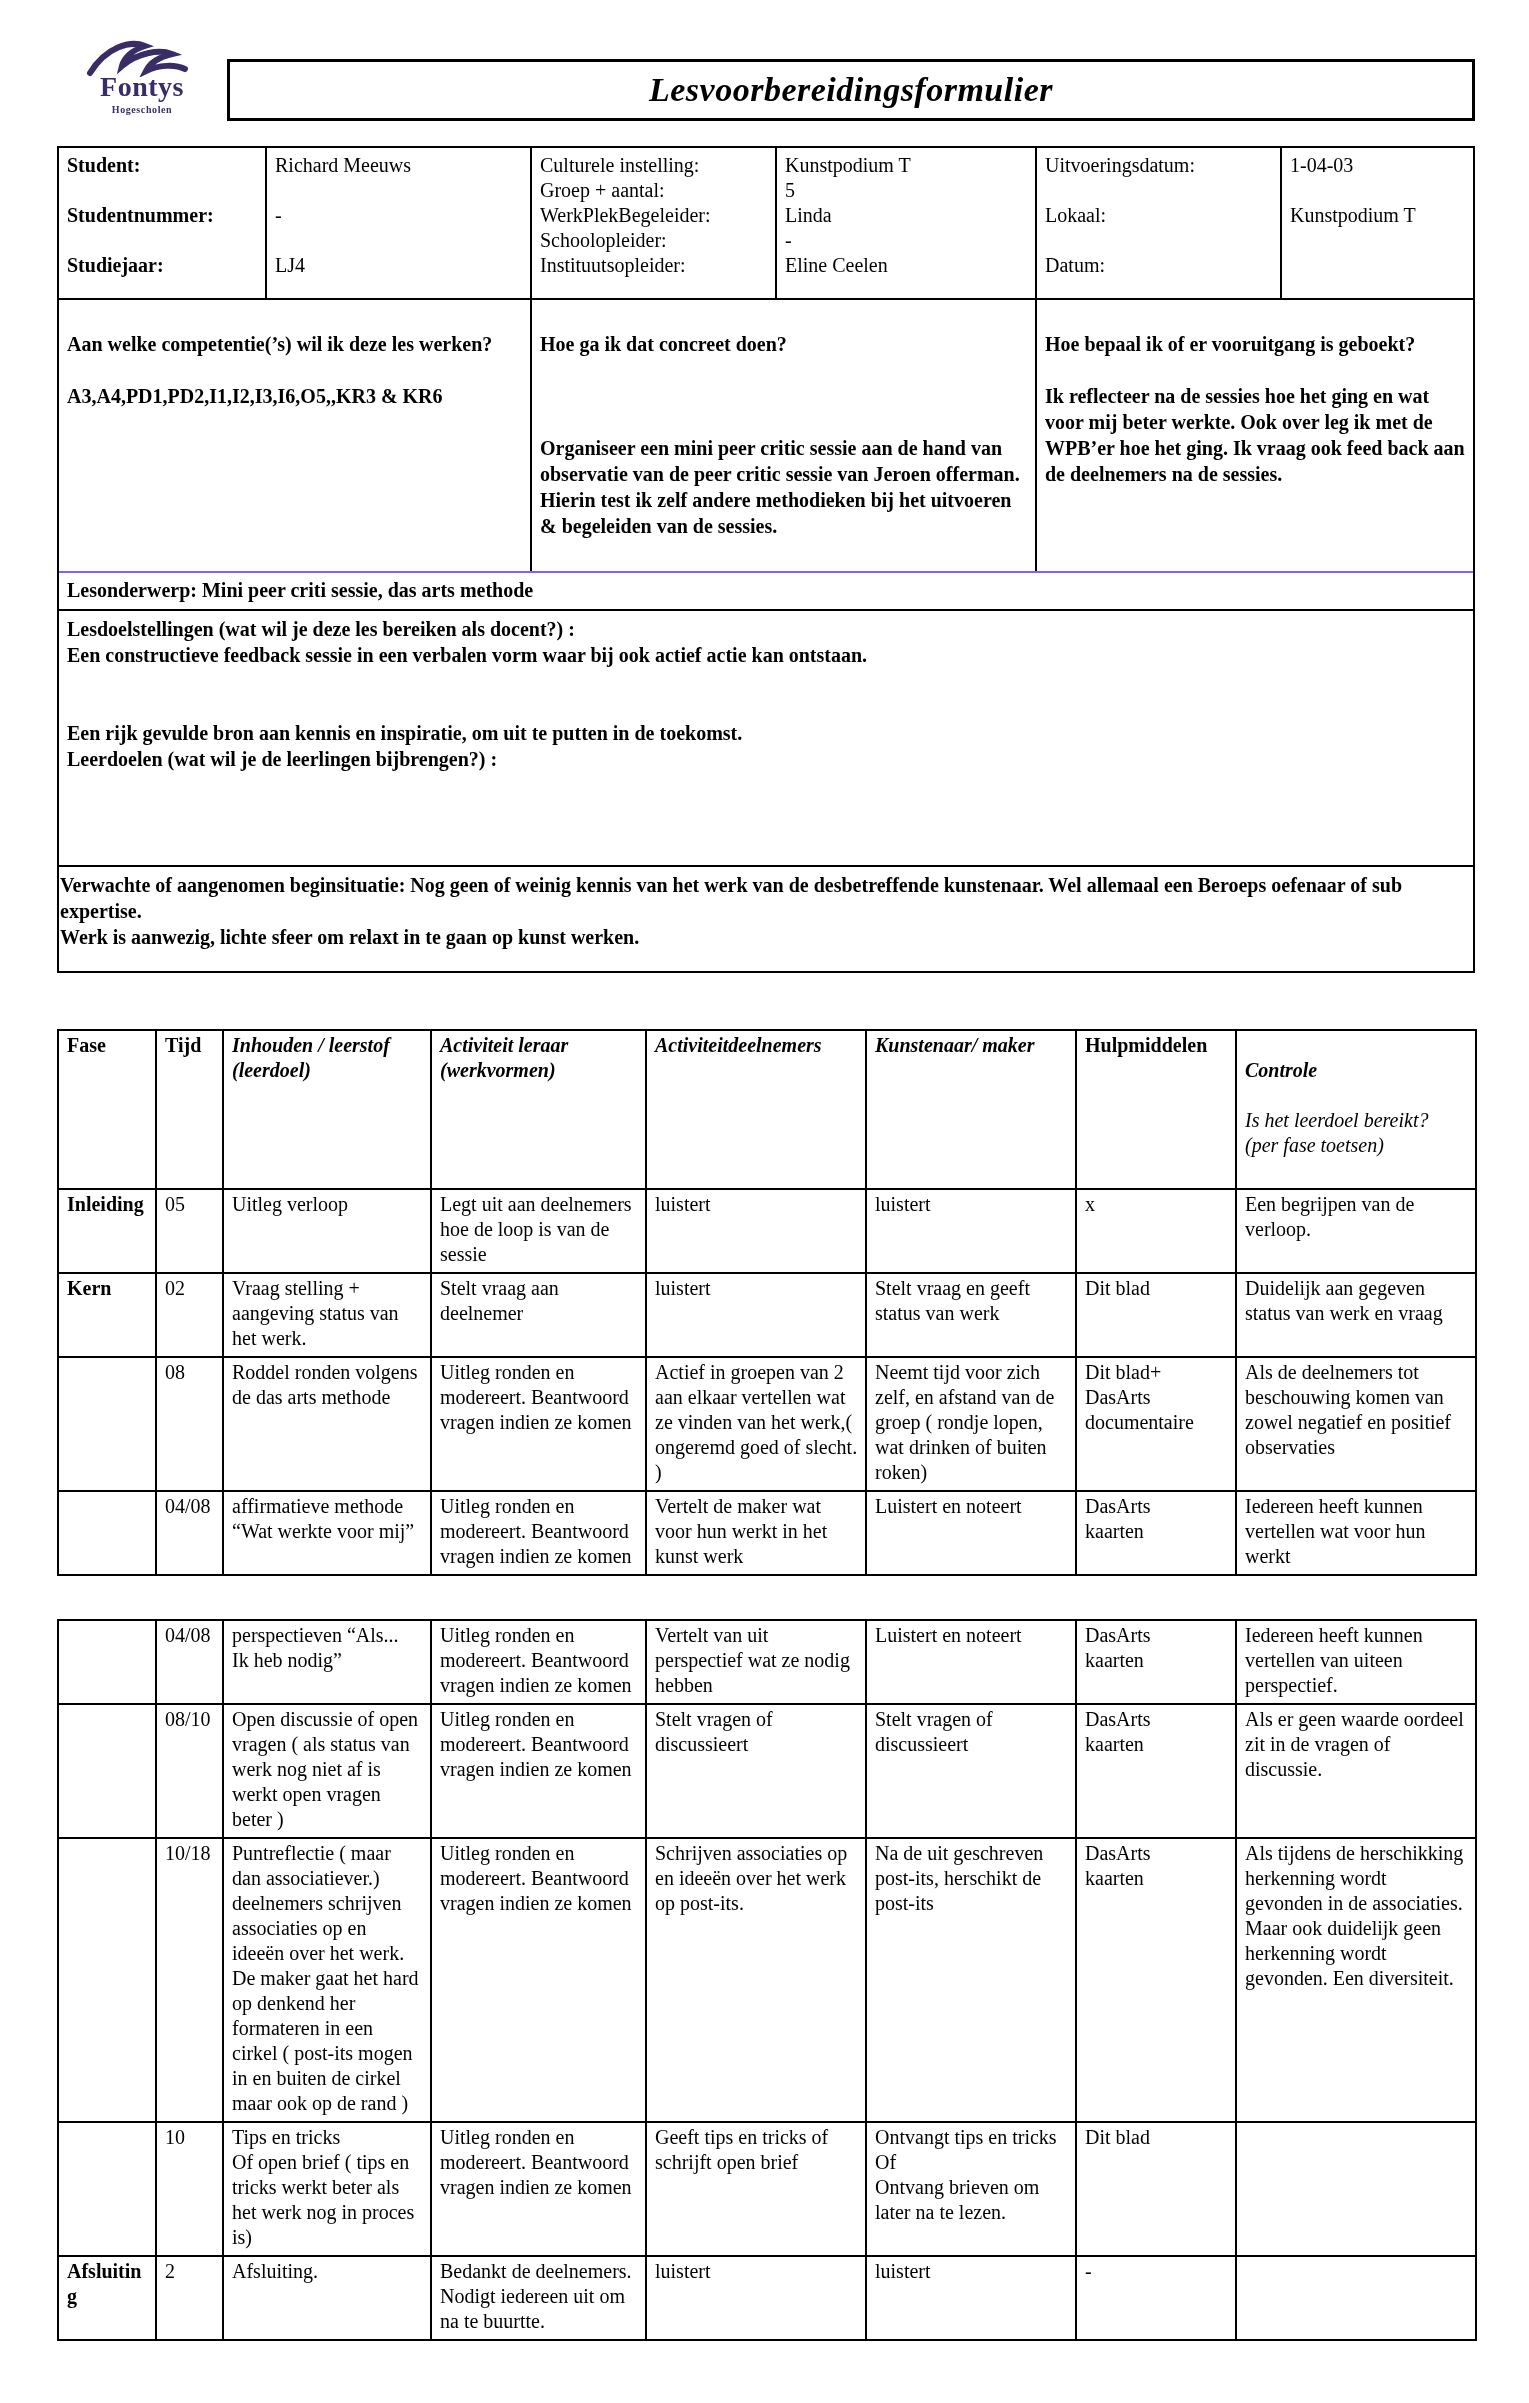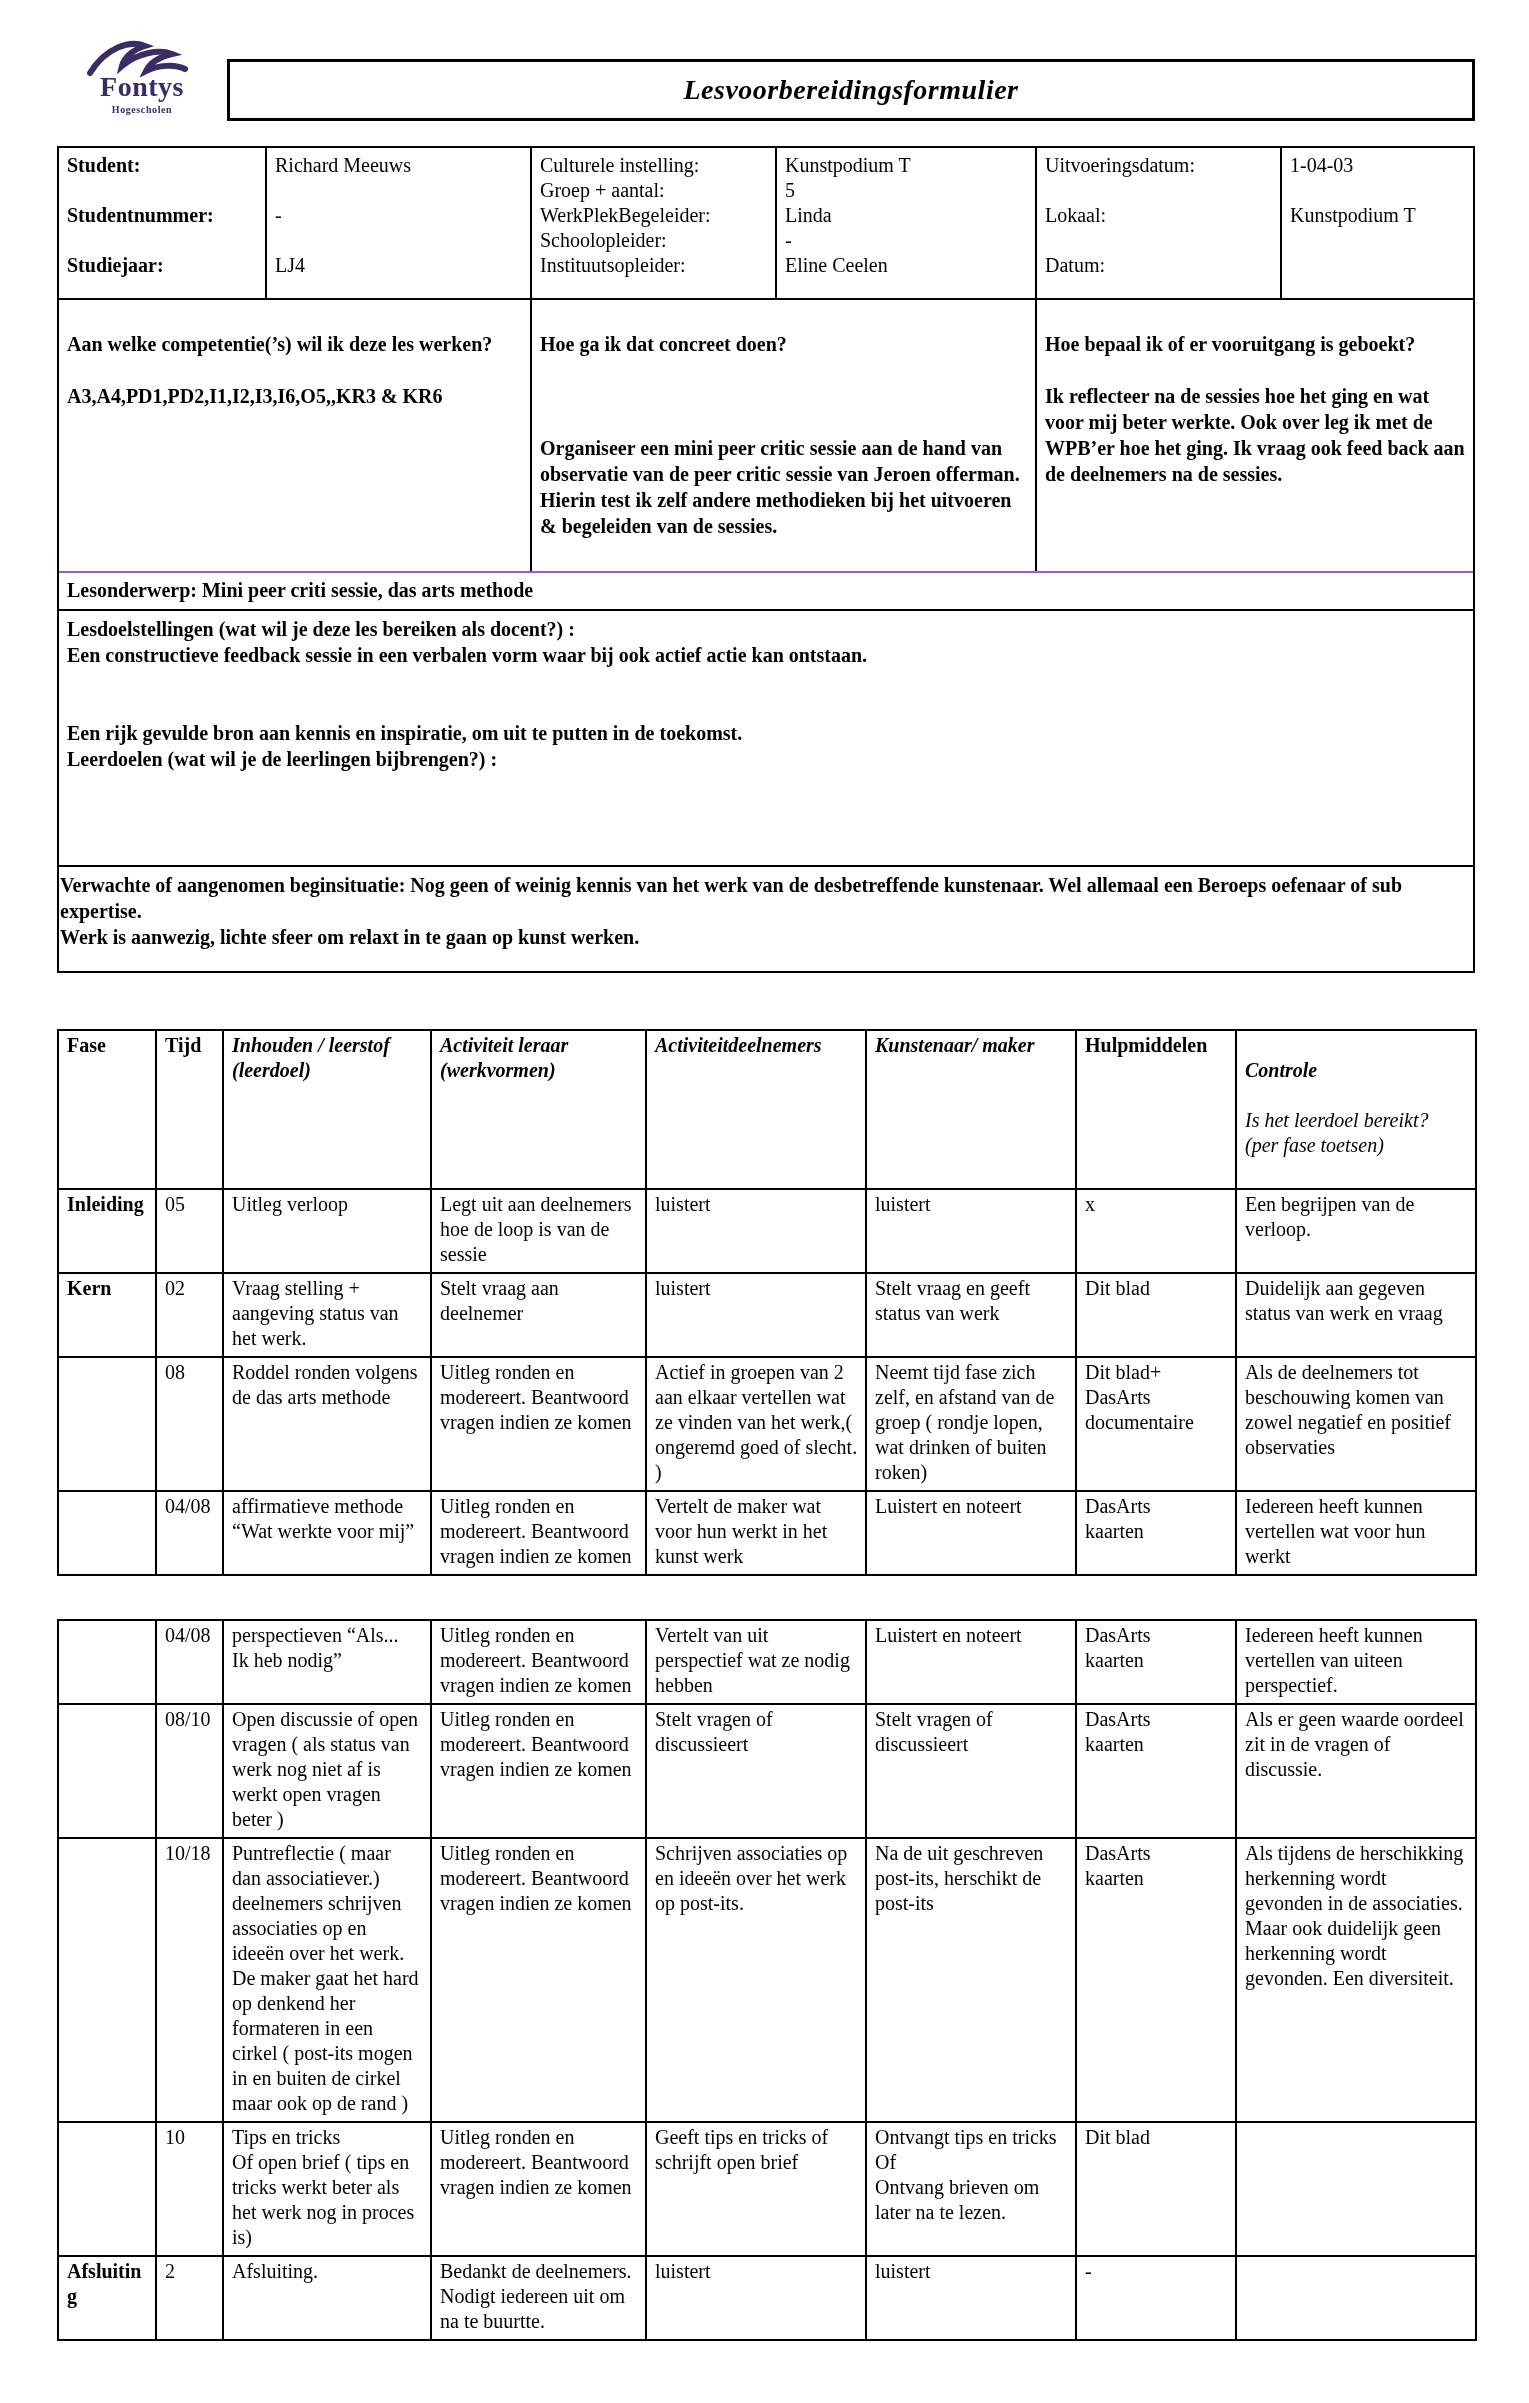--- a/index.html
+++ b/index.html
@@ -7,21 +7,21 @@
   body{width:1529px;font-family:"Liberation Serif","DejaVu Serif",serif;color:#000;}
   .page{width:1529px;min-height:2403px;padding:24px 54px 30px 57px;background:#fff;}
 
   
   .header{display:flex;align-items:center;height:102px;margin-bottom:20px;}
   .logo{width:170px;display:flex;flex-direction:column;align-items:center;padding-top:2px;}
   .logo-swash{display:block;}
   .logo-brand{font-size:28px;font-weight:bold;color:#3a2d66;line-height:1;letter-spacing:.5px;margin-top:-4px;}
   .logo-sub{font-size:10px;font-weight:bold;color:#3a2d66;letter-spacing:.6px;margin-top:3px;}
   .title-box{flex:1;border:3px solid #000;height:62px;margin-top:30px;display:flex;align-items:center;justify-content:center;background:#fff;}
-  .title-box h1{font-size:28px;font-weight:bold;font-style:italic;letter-spacing:.5px;}
+  .title-box h1{font-size:34px;font-weight:bold;font-style:italic;letter-spacing:.5px;}
 
   
   .form-block{border:2px solid #000;}
   .grid-info{display:grid;grid-template-columns:208px 265px 245px 260px 245px 1fr;min-height:150px;}
   .grid-comp{display:grid;grid-template-columns:473px 505px 1fr;min-height:176px;border-top:2px solid #000;font-weight:bold;}
   .cell{border-right:2px solid #000;padding:5px 8px 6px;font-size:20px;line-height:25px;white-space:pre-line;overflow-wrap:break-word;}
   .cell:last-child{border-right:none;}
   .bold{font-weight:bold;}
   .grid-comp .cell{line-height:26px;}
   .row-onderwerp{border-top:2px solid #8b5cf6;padding:4px 8px 6px;font-weight:bold;font-size:20px;line-height:26px;}
@@ -176,21 +176,21 @@
           <td>Stelt vraag en geeft status van werk</td>
           <td>Dit blad</td>
           <td>Duidelijk aan gegeven status van werk en vraag</td>
         </tr>
         <tr>
           <td class="fase"></td>
           <td>08</td>
           <td>Roddel ronden volgens de das arts methode</td>
           <td>Uitleg ronden en modereert. Beantwoord vragen indien ze komen</td>
           <td>Actief in groepen van 2 aan elkaar vertellen wat ze vinden van het werk,( ongeremd goed of slecht. )</td>
-          <td>Neemt tijd fase zich zelf, en afstand van de groep ( rondje lopen, wat drinken of buiten roken)</td>
+          <td>Neemt tijd voor zich zelf, en afstand van de groep ( rondje lopen, wat drinken of buiten roken)</td>
           <td>Dit blad+
 DasArts documentaire</td>
           <td>Als de deelnemers tot beschouwing komen van zowel negatief en positief observaties</td>
         </tr>
         <tr>
           <td class="fase"></td>
           <td>04/08</td>
           <td>affirmatieve methode “Wat werkte voor mij”</td>
           <td>Uitleg ronden en modereert. Beantwoord vragen indien ze komen</td>
           <td>Vertelt de maker wat voor hun werkt in het kunst werk</td>

